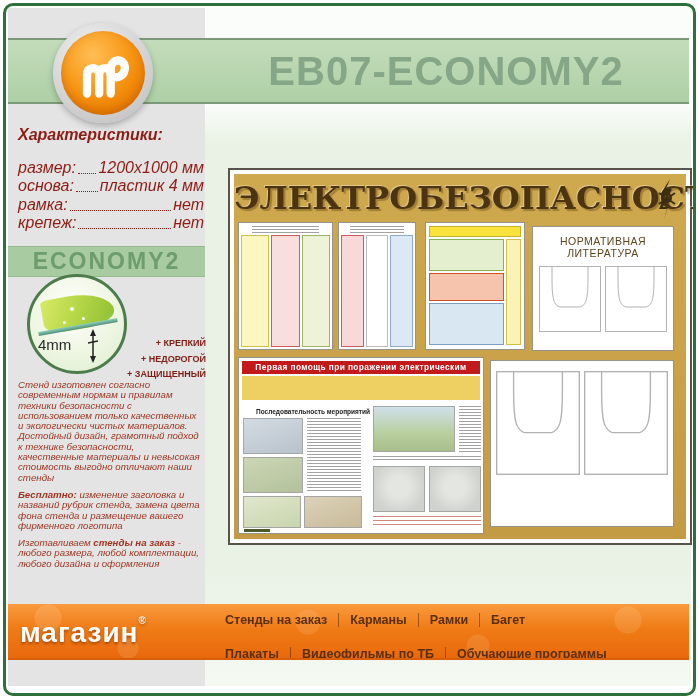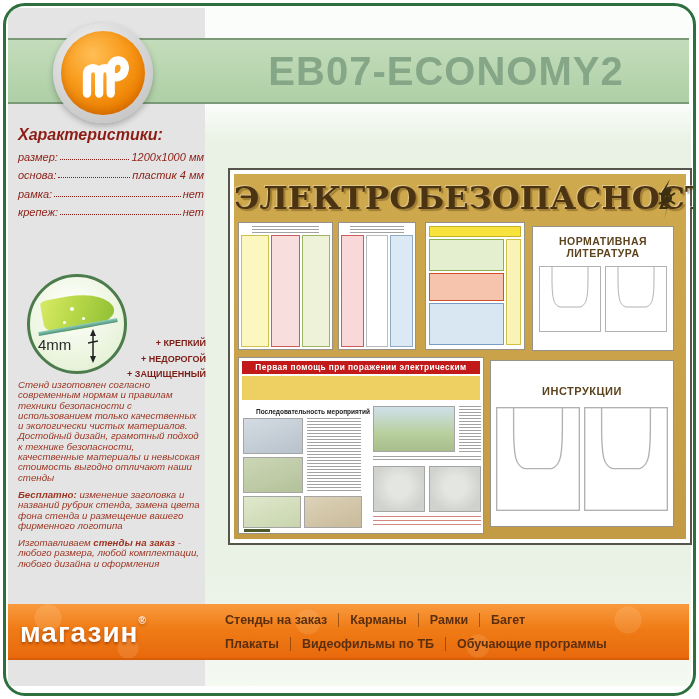--- a/index.html
+++ b/index.html
@@ -1,17 +1,17 @@
 <!DOCTYPE html>
 <html><head>
 <meta charset="utf-8">
 <style>
   html,body{margin:0;padding:0;background:#fff;}
   .page{position:relative;width:699px;height:699px;background:#fff;font-family:"Liberation Sans",sans-serif;overflow:hidden;}
-  .frame{position:absolute;inset:3px;border:3px solid #2e6f3e;border-radius:22px;background:#fff;overflow:hidden;}
+  .frame{position:absolute;inset:3px;border:3px solid #2e6f3e;border-radius:10px;background:#fff;overflow:hidden;}
   .abs{position:absolute;}
 
   
   .sidebar-bg{left:2px;top:2px;width:197px;height:678px;background:#e4e4e4;z-index:1;}
   .right-bg{left:199px;top:2px;width:486px;height:678px;z-index:1;
     background:linear-gradient(180deg,#fbfdfa 0,#fbfdfa 95px,#e9f2e5 135px,#e9f2e5 82%,#f4f9f2 100%);}
 
   
   .band{left:2px;top:32px;width:681px;height:66px;z-index:3;box-sizing:border-box;
     border-top:2px solid #7d9a78;border-bottom:2px solid #7d9a78;
@@ -23,21 +23,21 @@
   .logo{left:47px;top:17px;width:100px;height:100px;z-index:4;border-radius:50%;
     background:radial-gradient(circle at 40% 30%,#f2f2f2,#c9c9c9 75%,#b9b9b9);
     box-shadow:0 3px 6px rgba(0,0,0,.25);}
   .logo-inner{position:absolute;inset:8px;border-radius:50%;
     background:radial-gradient(circle at 38% 28%,#ffbe55 0%,#f89a1a 42%,#ee8203 72%,#df6e00 100%);
     box-shadow:inset 0 -4px 8px rgba(160,70,0,.35);}
   .logo-inner svg{position:absolute;inset:10px;}
 
   
   .specs-title{left:12px;top:120px;font-size:16px;font-weight:bold;font-style:italic;color:#8c1d15;z-index:2;}
-  .specs{left:12px;top:138px;width:186px;z-index:2;color:#8c1d15;font-style:italic;font-size:11px;}
+  .specs{left:12px;top:152px;width:186px;z-index:2;color:#8c1d15;font-style:italic;font-size:16px;}
   .spec-row{display:flex;align-items:flex-end;height:18.6px;}
   .spec-leader{flex:1;border-bottom:1.5px dotted #8c1d15;margin:0 2px 3px 2px;}
   .spec-val{white-space:nowrap;}
 
   
   .eco-bar{left:2px;top:240px;width:197px;height:29px;z-index:2;background:#a9cba1;
     border-top:1px solid #93ba8b;border-bottom:1px solid #93ba8b;
     text-align:center;line-height:29px;font-size:23px;font-weight:bold;color:#6d9c6d;letter-spacing:2px;}
 
   
@@ -73,21 +73,21 @@
   .hazard{position:absolute;right:7px;top:5px;}
 
   .poster{position:absolute;background:#fff;border:1px solid #96948a;box-sizing:border-box;}
   .poster-head{margin:3px auto 2px auto;width:72%;height:7px;}
   .cols{display:flex;gap:2px;padding:0 2px 2px 2px;height:112px;}
   .col{flex:1;border:1px solid #bbb;box-sizing:border-box;}
   .tl-dark{background-image:repeating-linear-gradient(180deg,rgba(70,70,70,.5) 0,rgba(70,70,70,.5) 1px,transparent 1px,transparent 3px);}
   .tl-red{background-image:repeating-linear-gradient(180deg,rgba(175,35,25,.55) 0,rgba(175,35,25,.55) 1px,transparent 1px,transparent 4px);}
 
   .panel{position:absolute;background:#fff;border:1px solid #96948a;box-sizing:border-box;text-align:center;}
-  .panel-title{font-weight:bold;color:#5c431d;letter-spacing:.5px;}
+  .panel-title{font-weight:normal;color:#5c431d;letter-spacing:.5px;}
   .pockets{display:flex;justify-content:center;gap:4px;}
 
   .fa-banner{position:absolute;left:3px;right:3px;top:3px;height:13px;background:#c2191b;
     color:#fff;font-size:8.3px;font-weight:bold;text-align:center;line-height:13px;letter-spacing:.4px;}
   .fa-yellow{position:absolute;left:3px;right:3px;top:18px;height:24px;background:#eecf62;}
   .fa-sub{position:absolute;left:10px;top:50px;width:128px;text-align:center;
     font-size:6.5px;font-weight:bold;color:#222;}
   .ill{position:absolute;border:1px solid #a5a5a5;box-sizing:border-box;}
 
   
@@ -100,21 +100,21 @@
       radial-gradient(circle 14px at 620px 16px,rgba(255,230,190,.14) 13px,transparent 14px),
       linear-gradient(180deg,#f99a3e 0%,#f07c16 45%,#e8690c 100%);
     border-bottom:2px solid #d85f08;box-sizing:border-box;}
   .flogo{position:absolute;left:12px;top:3px;color:#fff;cursor:pointer;}
   .flogo-top{font-size:28px;font-weight:bold;line-height:28px;letter-spacing:1px;
     text-shadow:0 2px 3px rgba(125,45,0,.6);}
   .flogo-top sup{font-size:10px;vertical-align:18px;}
   .flogo-bottom{font-size:15px;font-weight:bold;letter-spacing:2px;line-height:16px;margin-top:2px;
     text-shadow:0 2px 3px rgba(125,45,0,.6);}
   .fmenu{position:absolute;left:206px;right:4px;display:flex;align-items:center;height:20px;}
-  .fmenu-r1{top:6px;} .fmenu-r2{top:30px;}
+  .fmenu-r1{top:6px;} .fmenu-r2{top:40px;}
   .fmenu-item{padding:0 11px;font-size:12.5px;font-weight:bold;color:#5b2e0e;white-space:nowrap;cursor:pointer;}
   .fmenu-item + .fmenu-item{border-left:1px solid rgba(80,35,5,.5);}
 </style>
 </head>
 <body>
 
 <div class="page">
   <div class="frame">
 
     <div class="abs sidebar-bg"></div>
@@ -150,20 +150,21 @@
         <span class="spec-leader"></span>
         <span class="spec-val">нет</span>
       </div>
       <div class="spec-row">
         <span>крепеж:</span>
         <span class="spec-leader"></span>
         <span class="spec-val">нет</span>
       </div>
     </div>
 
+    <div class="abs eco-bar">ECONOMY2</div>
     <div class="abs plastic-circle">
       <div class="sheet"></div>
       <div class="sheet-edge"></div>
       <div class="spark" style="left:40px;top:30px;width:4px;height:4px;"></div>
       <div class="spark" style="left:52px;top:40px;width:3px;height:3px;"></div>
       <div class="spark" style="left:33px;top:44px;width:3px;height:3px;"></div>
       <div class="thickness">4mm</div>
       <svg class="thick-arrow" width="10" height="34" viewBox="0 0 10 34">
         <line x1="5" y1="2" x2="5" y2="32" stroke="#222" stroke-width="1.5"></line>
         <path d="M5,0 L2,7 L8,7 Z" fill="#222"></path>
@@ -249,21 +250,20 @@
           <div class="ill" style="left:134px;top:48px;width:82px;height:46px;background:linear-gradient(180deg,#cfe0ea 0%,#b8cf9e 60%,#a8bf8c 100%);"></div>
           <div class="tl-dark" style="position:absolute;left:220px;top:48px;width:22px;height:46px;"></div>
           <div class="tl-dark" style="position:absolute;left:134px;top:98px;width:108px;height:6px;"></div>
           <div class="ill" style="left:134px;top:108px;width:52px;height:46px;background:radial-gradient(circle at 50% 45%,#e4e6e2 30%,#cfd2cd 75%);"></div>
           <div class="ill" style="left:190px;top:108px;width:52px;height:46px;background:radial-gradient(circle at 50% 45%,#e4e6e2 30%,#cfd2cd 75%);"></div>
           <div class="tl-red" style="position:absolute;left:134px;top:158px;width:108px;height:12px;"></div>
           <div style="position:absolute;left:5px;top:171px;width:26px;height:3px;background:#4a5a2a;"></div>
         </div>
 
         <div class="panel" style="left:256px;top:186px;width:184px;height:167px;">
-          <div class="panel-title" style="margin-top:24px;font-size:11px;">ИНСТРУКЦИИ</div>
           <div class="pockets" style="margin-top:10px;">
             <svg width="84" height="104" viewBox="0 0 62 76" preserveAspectRatio="none">
               <rect x="0.5" y="0.5" width="61" height="75" fill="#fff" stroke="#b2b2b2"></rect>
               <path d="M13,0 L13,14 C13,38 15,43 21,45 L41,45 C47,43 49,38 49,14 L49,0" fill="none" stroke="#b2b2b2"></path>
             </svg>
             <svg width="84" height="104" viewBox="0 0 62 76" preserveAspectRatio="none">
               <rect x="0.5" y="0.5" width="61" height="75" fill="#fff" stroke="#b2b2b2"></rect>
               <path d="M13,0 L13,14 C13,38 15,43 21,45 L41,45 C47,43 49,38 49,14 L49,0" fill="none" stroke="#b2b2b2"></path>
             </svg>
           </div>

